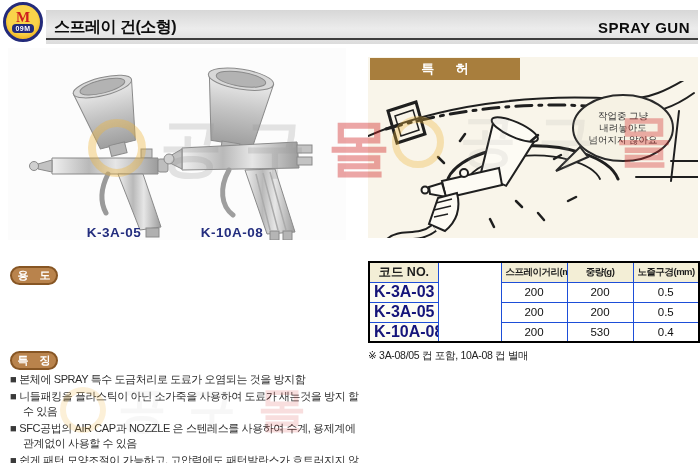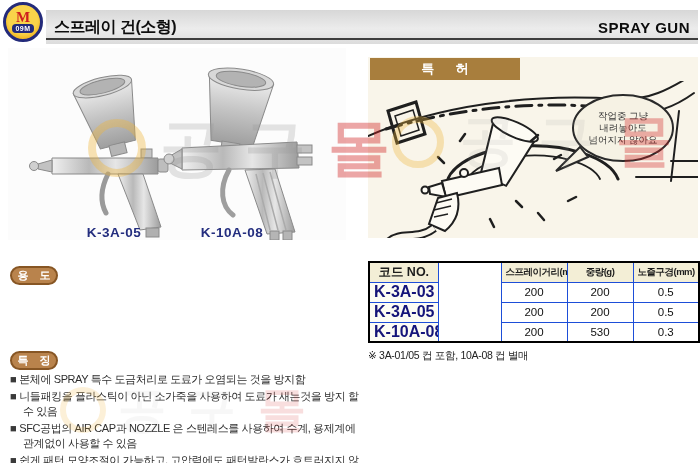--- a/index.html
+++ b/index.html
@@ -229,25 +229,25 @@
     <tr>
       <td class="code">K-3A-05</td>
       <td class="val">200</td>
       <td class="val">200</td>
       <td class="val">0.5</td>
     </tr>
     <tr>
       <td class="code">K-10A-08</td>
       <td class="val">200</td>
       <td class="val">530</td>
-      <td class="val">0.3</td>
+      <td class="val">0.4</td>
     </tr>
   </tbody>
     </table>
-  <div class="table-note">※ 3A-01/05 컵 포함, 10A-08 컵 별매</div>
+  <div class="table-note">※ 3A-08/05 컵 포함, 10A-08 컵 별매</div>
 
   <div class="pill usage">용 도</div>
 
   <div class="pill feat">특 징</div>
   <ul class="feat-list">
     <li class="bullet-text"><span class="b">■</span><span>본체에 SPRAY 특수 도금처리로 도료가 오염되는 것을 방지함</span></li>
     <li class="bullet-text"><span class="b">■</span><span>니들패킹을 플라스틱이 아닌 소가죽을 사용하여 도료가 새는것을 방지 할 수 있음</span></li>
     <li class="bullet-text"><span class="b">■</span><span>SFC공법의 AIR CAP과 NOZZLE 은 스텐레스를 사용하여 수계, 용제계에 관계없이 사용할 수 있음</span></li>
     <li class="bullet-text"><span class="b">■</span><span>쉽게 패턴 모양조절이 가능하고, 고압력에도 패턴발란스가 흐트러지지 않음</span></li>
   </ul>

